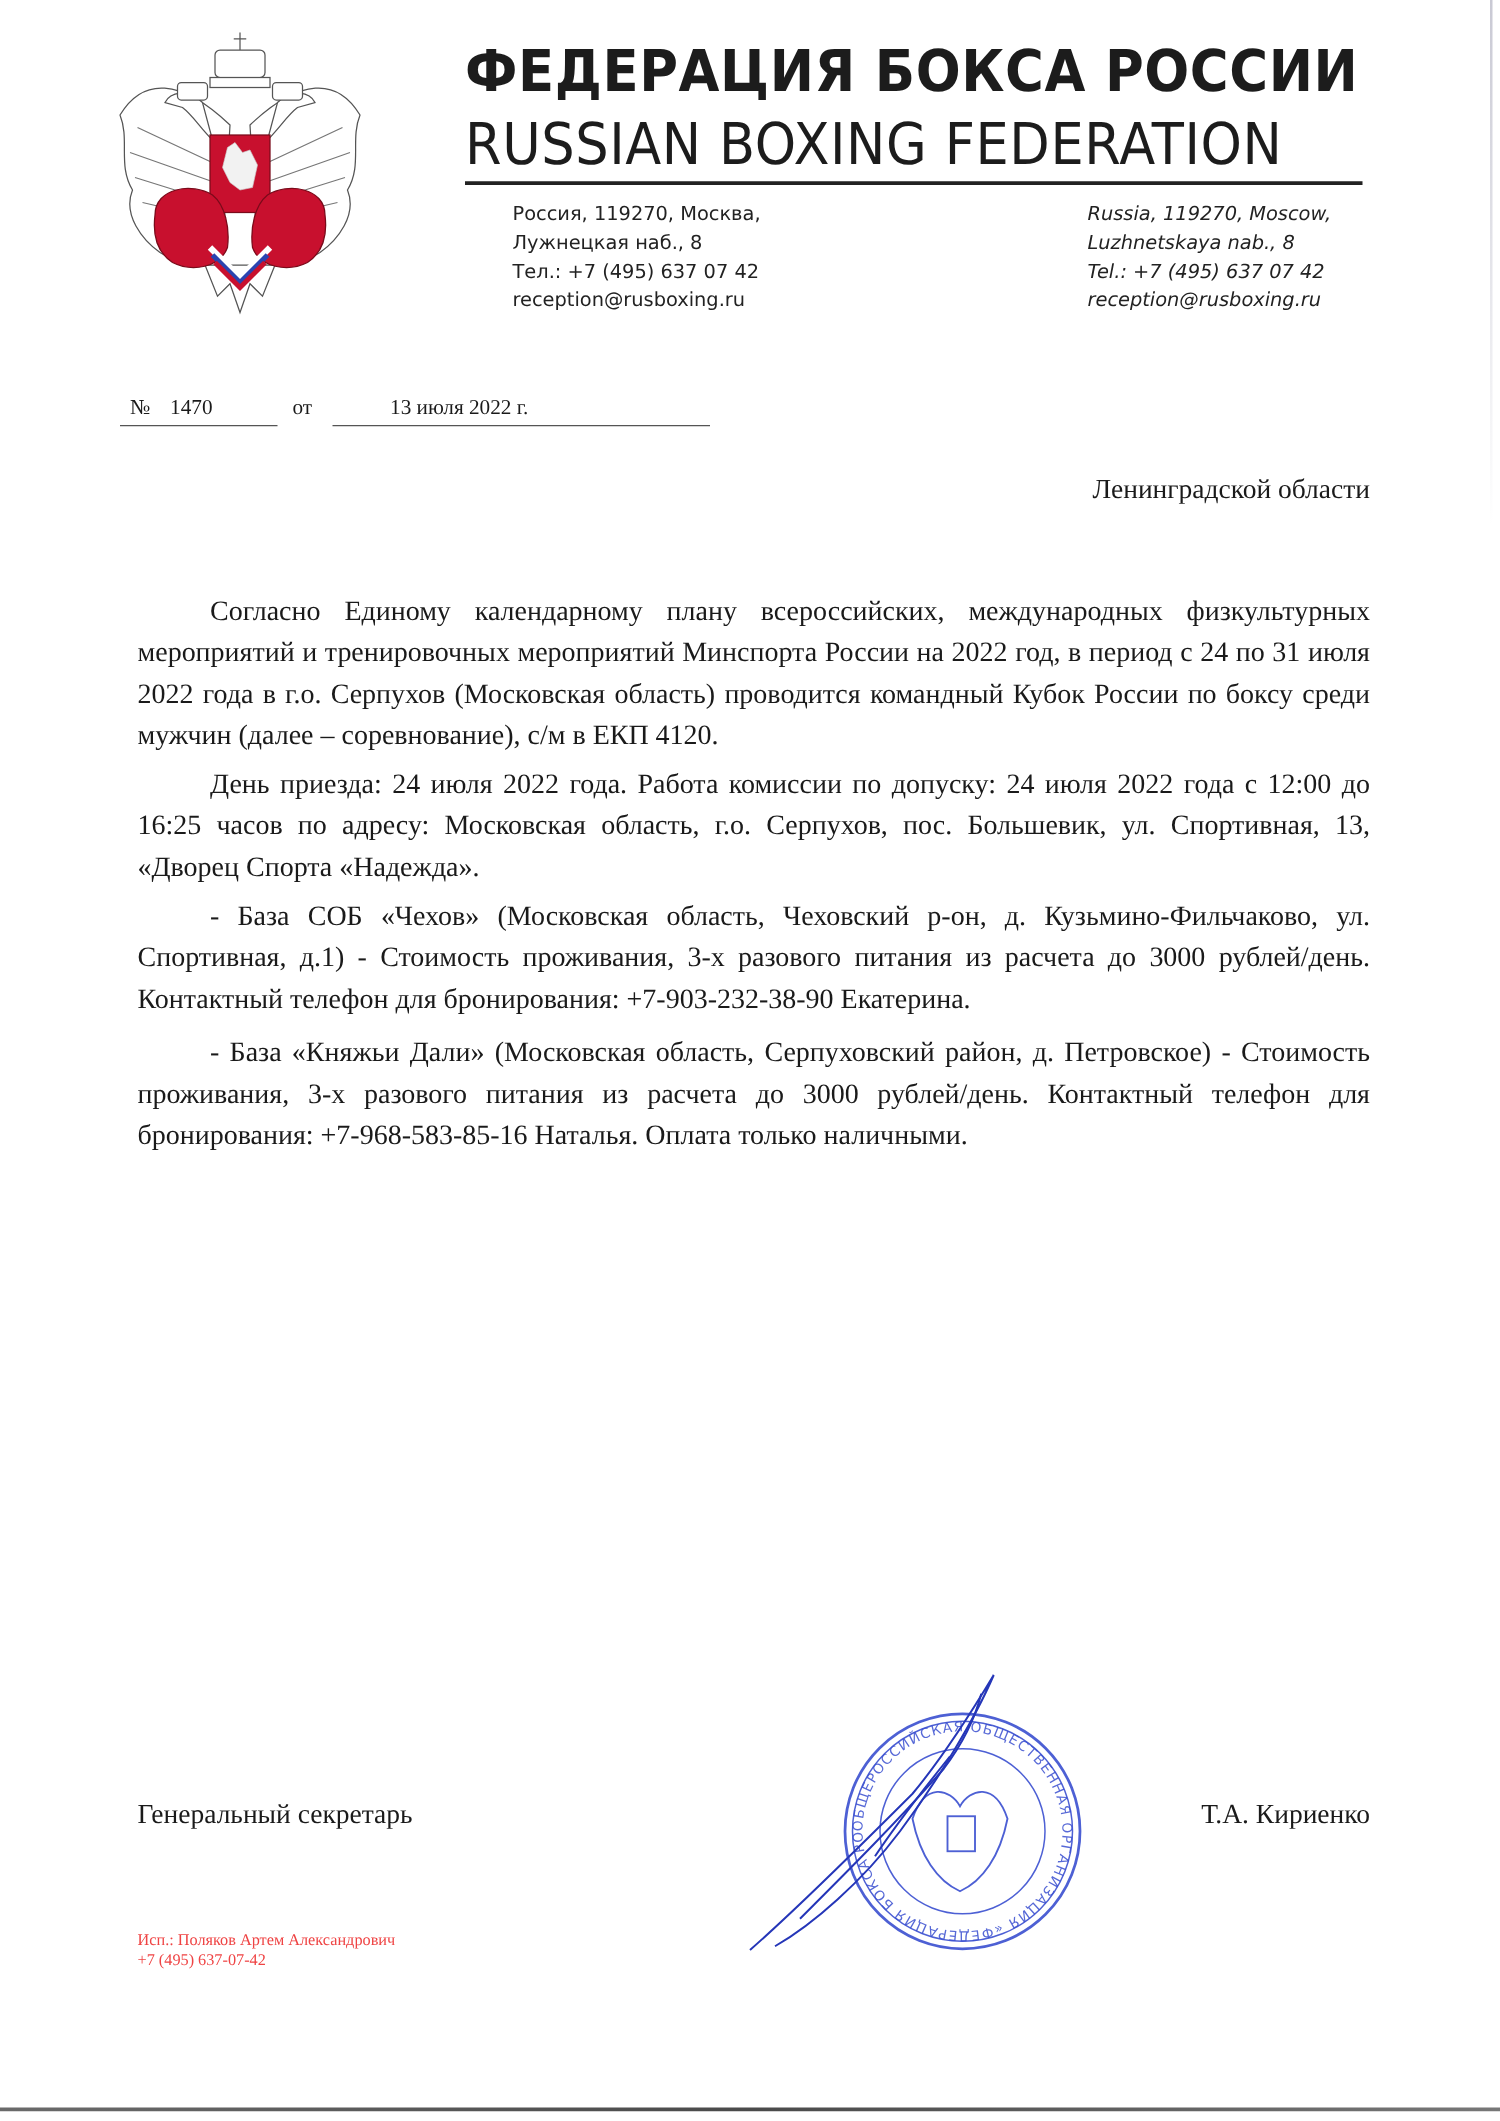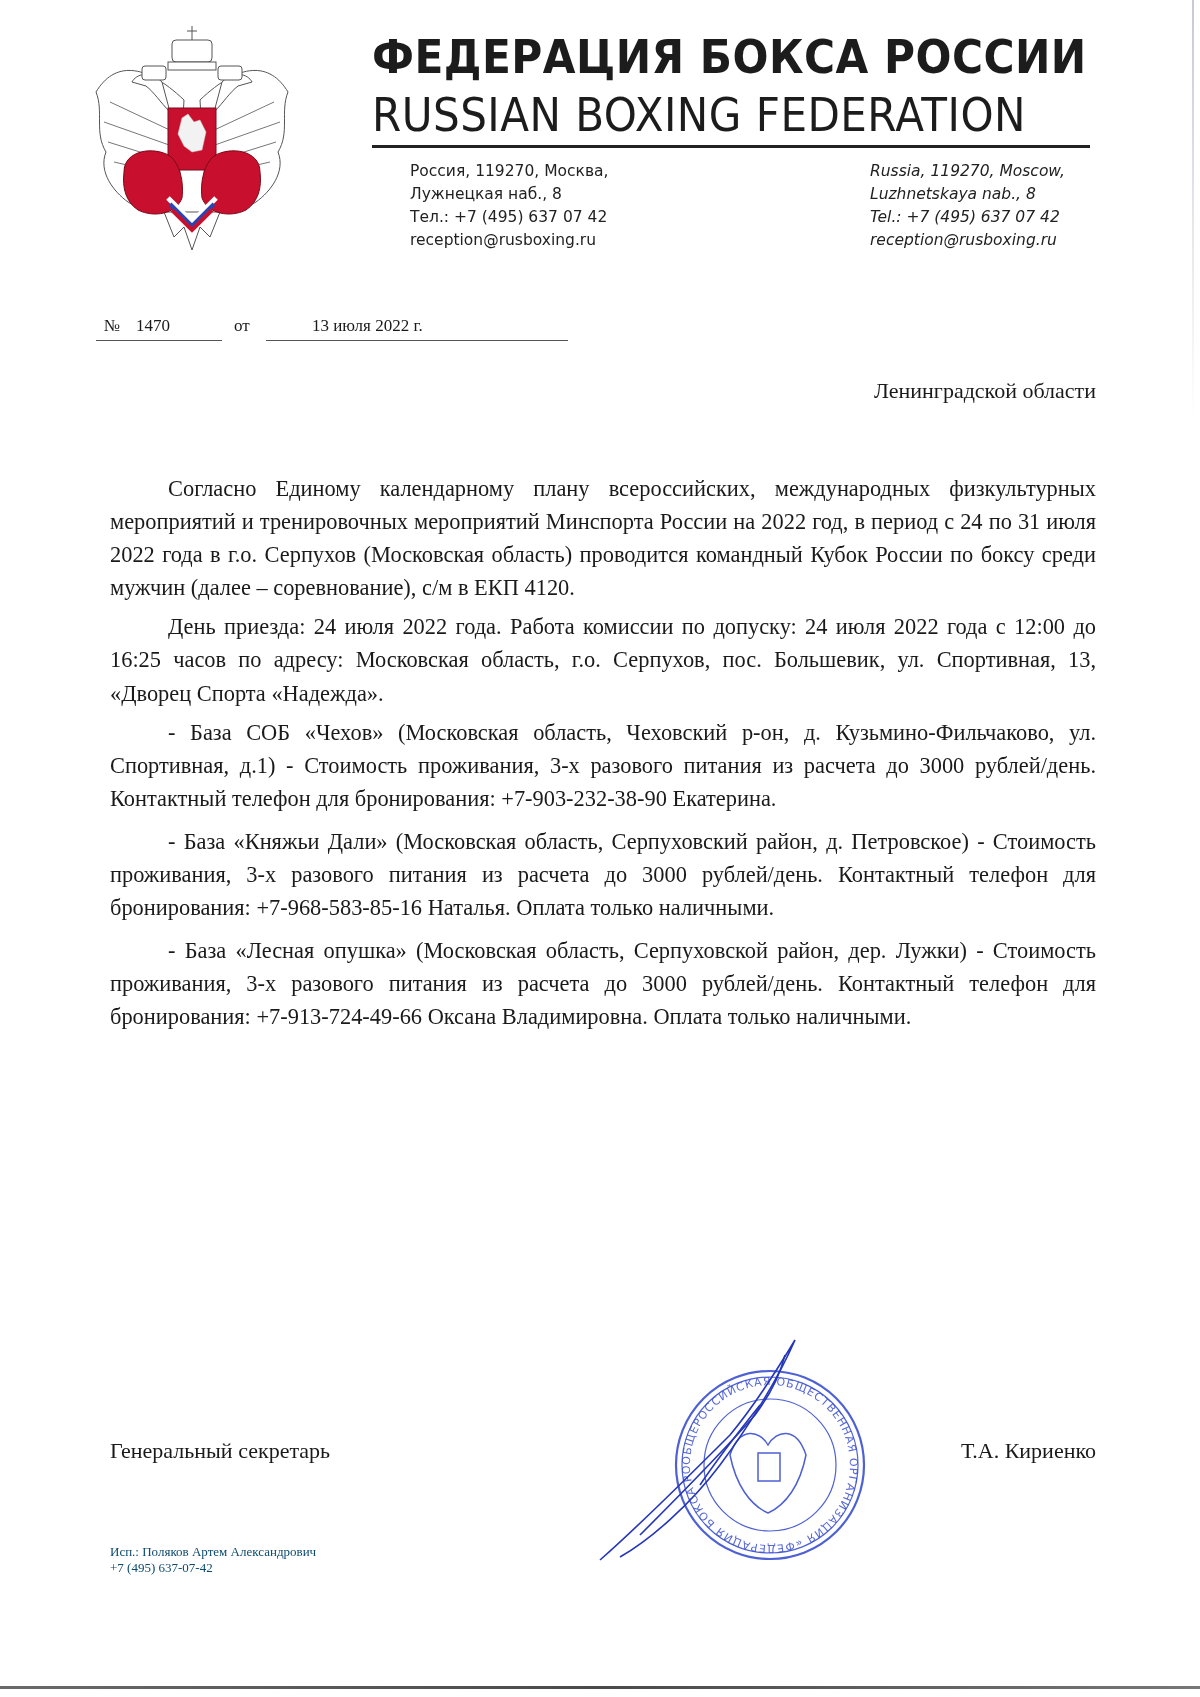--- a/index.html
+++ b/index.html
@@ -41,21 +41,21 @@
   .body { position: absolute; left: 110px; top: 472px; width: 986px; font-size: 22.4px; line-height: 33.1px; text-align: justify; }
   .body p { margin: 0; text-indent: 58px; text-align: justify; }
   .body p.gap { margin-top: 10px; }
   .body p.gap-s { margin-top: 6px; }
 
   
   .sign-title { position: absolute; left: 110px; top: 1438px; font-size: 22px; }
   .sign-name { position: absolute; right: 104px; top: 1438px; font-size: 22px; }
   .stamp { position: absolute; left: 580px; top: 1335px; width: 330px; height: 240px; }
 
-  .executor { position: absolute; left: 110px; top: 1544px; font-size: 13px; line-height: 16px; color: #0c4a6e; }
+  .executor { position: absolute; left: 110px; top: 1544px; font-size: 13px; line-height: 16px; color: #ef4444; }
 </style>
 </head>
 <body>
 
 <div class="page-edge"></div>
 
 <svg class="emblem" viewBox="0 0 216 240">
   <g fill="#fff" stroke="#555" stroke-width="1">
 
     <path d="M100 78 C60 40 30 40 12 70 C20 90 10 110 22 130 C14 150 30 170 44 180 C60 190 80 190 94 180 Z"></path>
@@ -113,21 +113,20 @@
 
 <div class="addressee">
   <div>Ленинградской области</div>
 </div>
 
 <div class="body">
   <p>Согласно Единому календарному плану всероссийских, международных физкультурных мероприятий и тренировочных мероприятий Минспорта России на 2022 год, в период с 24 по 31 июля 2022 года в г.о. Серпухов (Московская область) проводится командный Кубок России по боксу среди мужчин (далее – соревнование), с/м в ЕКП 4120.</p>
   <p class="gap-s">День приезда: 24 июля 2022 года. Работа комиссии по допуску: 24 июля 2022 года с 12:00 до 16:25 часов по адресу: Московская область, г.о. Серпухов, пос. Большевик, ул. Спортивная, 13, «Дворец Спорта «Надежда».</p>
   <p class="gap-s">- База СОБ «Чехов» (Московская область, Чеховский р-он, д. Кузьмино-Фильчаково, ул. Спортивная, д.1) - Стоимость проживания, 3-х разового питания из расчета до 3000 рублей/день. Контактный телефон для бронирования: +7-903-232-38-90 Екатерина.</p>
   <p class="gap">- База «Княжьи Дали» (Московская область, Серпуховский район, д. Петровское) - Стоимость проживания, 3-х разового питания из расчета до 3000 рублей/день. Контактный телефон для бронирования: +7-968-583-85-16 Наталья. Оплата только наличными.</p>
-  <p class="gap">- База «Лесная опушка» (Московская область, Серпуховской район, дер. Лужки) - Стоимость проживания, 3-х разового питания из расчета до 3000 рублей/день. Контактный телефон для бронирования: +7-913-724-49-66 Оксана Владимировна. Оплата только наличными.</p>
 </div>
 
 <div class="sign-title">Генеральный секретарь</div>
 <div class="sign-name">Т.А. Кириенко</div>
 
 <svg class="stamp" viewBox="0 0 330 240">
   <defs>
     <path id="stampArc" d="M 110 130 a 80 80 0 1 1 160 0 a 80 80 0 1 1 -160 0"></path>
   </defs>
   <g fill="none" stroke="#3a4fd0" stroke-width="2.2" opacity="0.9">

